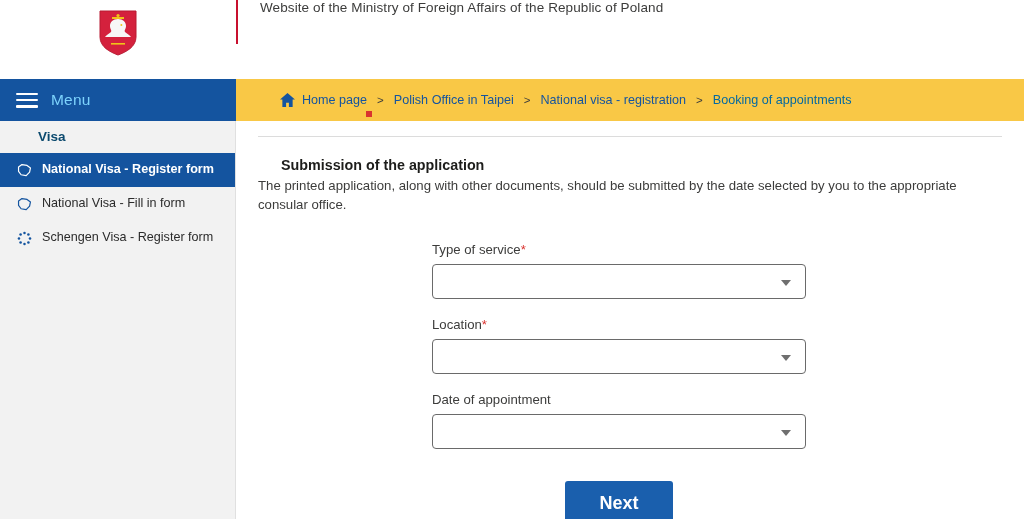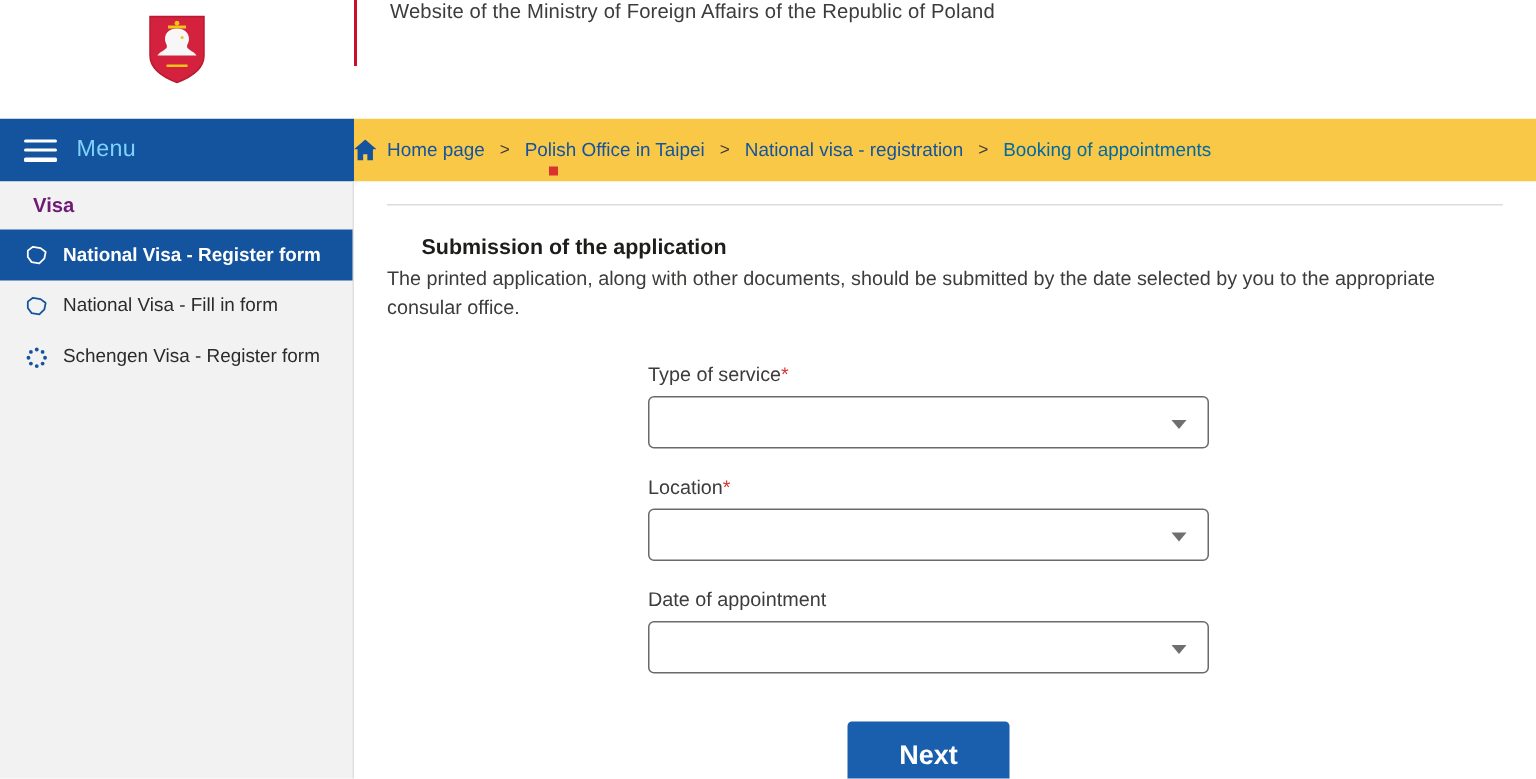--- a/index.html
+++ b/index.html
@@ -37,46 +37,48 @@
     display:flex; align-items:center; gap:13px;
     padding-left:16px; cursor:pointer;
   }
   .hamburger{ width:22px; height:15px; display:flex; flex-direction:column; justify-content:space-between; }
   .hamburger span{ display:block; height:2.2px; width:100%; background:#ffffff; border-radius:1px; }
   .menu-label{ color:#7dd3fc; font-size:15.5px; letter-spacing:.2px; }
 
   .breadcrumb-bar{
     flex:1; height:42px; background:#f9c846;
     display:flex; align-items:center; gap:9px;
+    padding-left:44px;
   }
   .home-icon{ width:15px; height:14px; display:block; flex:0 0 auto; margin-right:-2px;}
   .crumb{ font-size:12.6px; color:#14549f; white-space:nowrap; cursor:pointer; }
   .crumb.current{ color:#0369a1; cursor:default; }
   .crumb-sep{ font-size:11.5px; color:#3c3c3b; padding:0 1px; }
 
   
   .page-body{ display:flex; width:1024px; height:411px; }
 
   
   .sidebar{
     width:236px; background:#f2f2f2;
     border-right:1px solid #e0e0e0;
     position:relative; flex:0 0 auto;
   }
   .sidebar-heading{
-    font-size:13.5px; font-weight:bold; color:#701a75;
+    font-size:13.5px; font-weight:bold; color:#0c4a6e;
     padding:8px 0 9px 22px;
+    margin-left:16px;
   }
   .side-item{
     display:flex; align-items:flex-start; gap:9px;
     padding:8px 10px 8px 16px;
     font-size:12.6px; color:#2b2b2b;
     cursor:pointer; line-height:1.35;
   }
-  .side-item.active{ background:#14549f; color:#ffffff; font-weight:bold;align-items:center; }
+  .side-item.active{ background:#14549f; color:#ffffff; font-weight:bold; }
   .side-icon{ width:17px; height:17px; flex:0 0 auto; margin-top:1px; }
   .side-text{ padding-top:0px; }
 
   
   .main{ flex:1; background:#ffffff; position:relative; }
   .top-rule{
     position:absolute; left:22px; top:15px; right:22px;
     height:1px; background:#dcdcdc;
   }
   .scroll-fragment{

